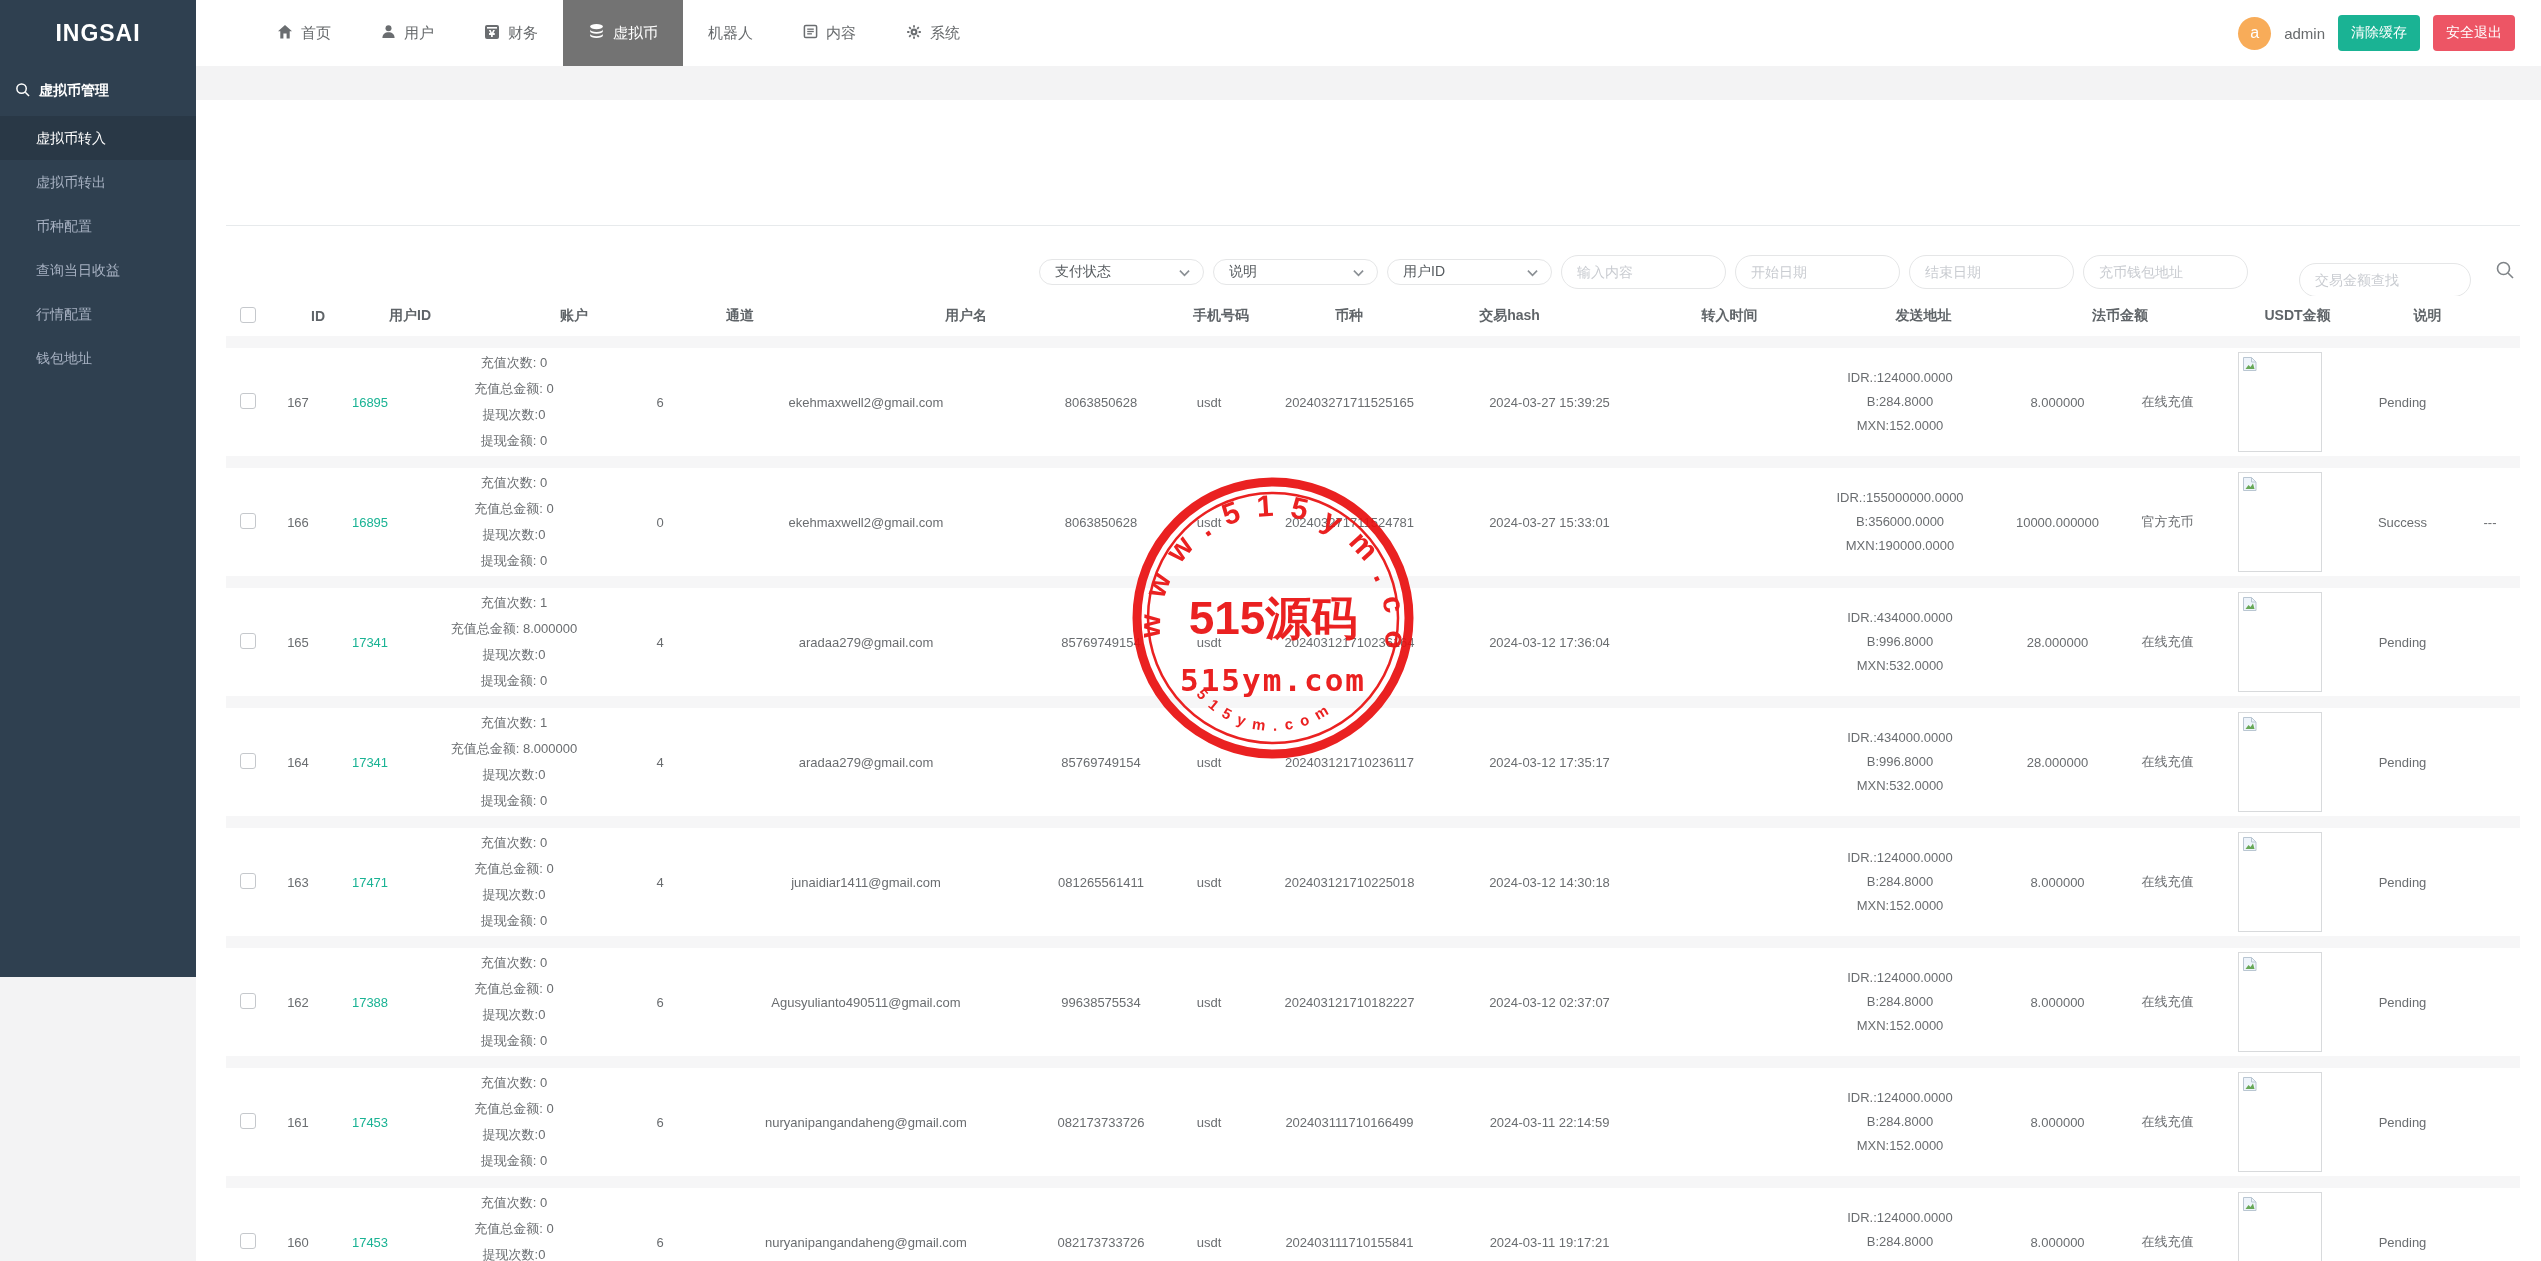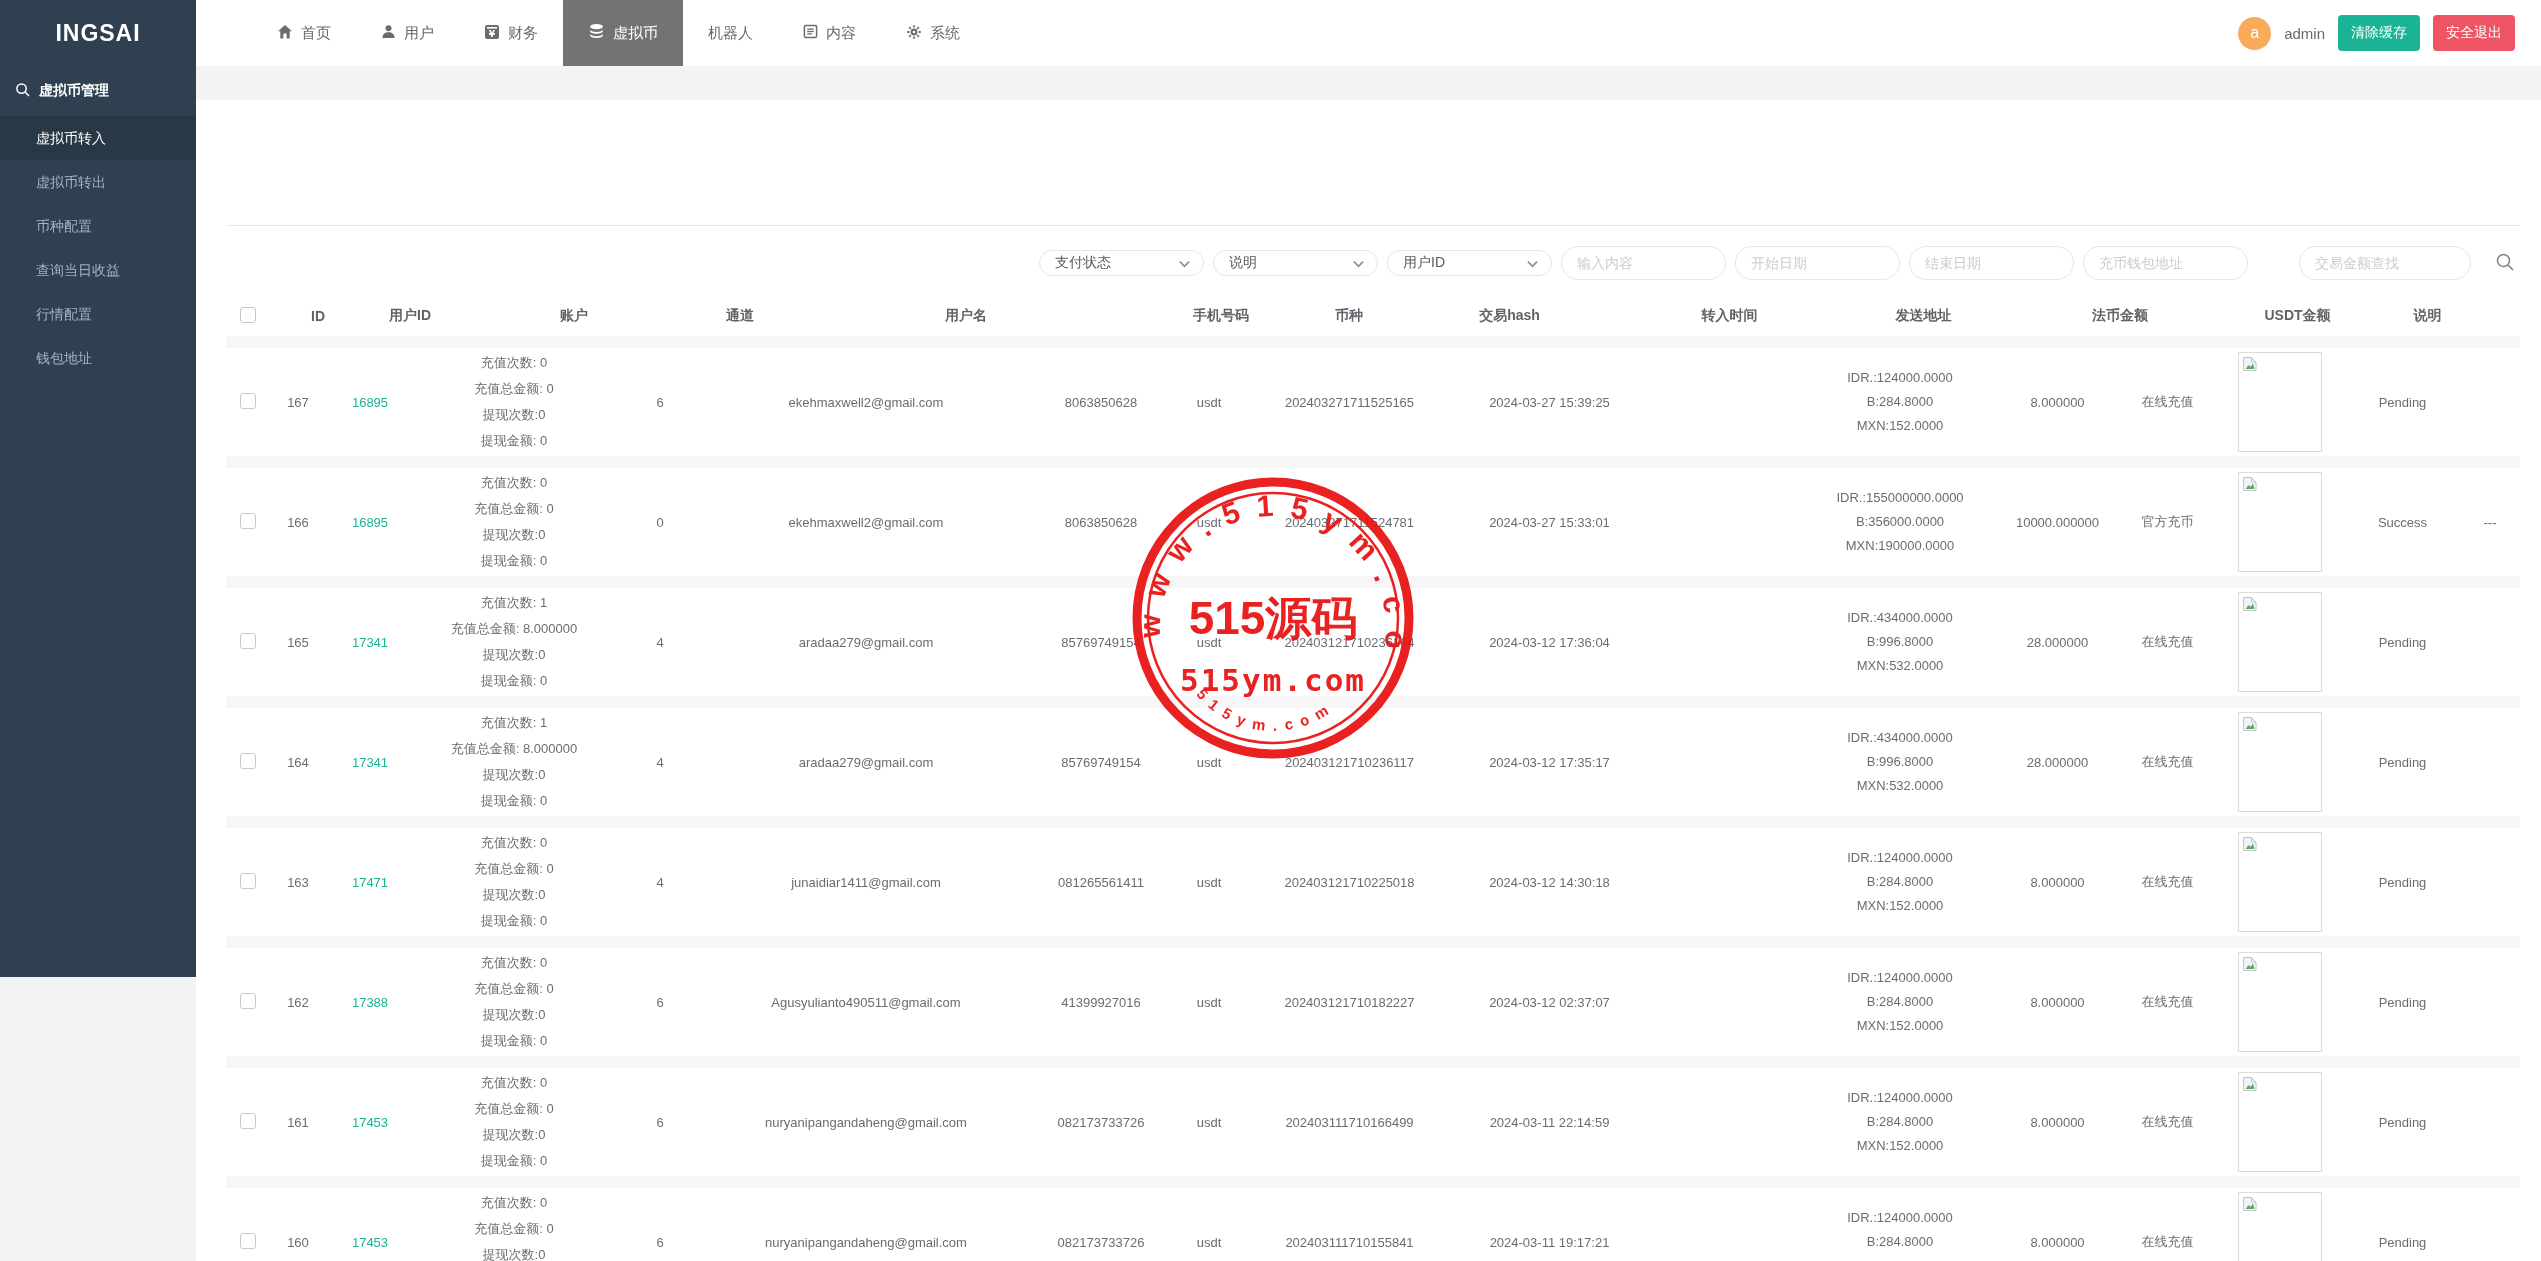--- a/index.html
+++ b/index.html
@@ -36,21 +36,21 @@
   .panel { position:absolute; left:196px; top:100px; right:0; bottom:0; background:#ffffff; z-index:1; }
   .divider { position:absolute; top:125px; left:30px; right:21px; border-top:1px solid #e7eaec; }
   
   .filters { position:absolute; top:146px; right:26px; display:flex; align-items:center; gap:9px; }
   .f-select { width:165px; height:26px; border:1px solid #e5e6e7; border-radius:17px; background:#fff;
               display:flex; align-items:center; justify-content:space-between;
               padding:0 13px 0 15px; font-size:14px; color:#555a5e; cursor:pointer; }
   .f-input { width:165px; height:34px; border:1px solid #e5e6e7; border-radius:17px; background:#fff;
              padding:0 15px; font-size:14px; color:#676a6c; outline:none; font-family:inherit; }
   .f-input::placeholder { color:#c9ccd1; }
-  .f-input.gap-left { margin-left:42px; width:172px; }
+  .f-input.gap-left { margin-left:42px; width:172px;margin-top:17px; }
   .search-btn { margin-left:15px; background:none; border:none; cursor:pointer; display:flex; align-items:center; }
   
   .thead { position:absolute; top:196px; left:30px; right:21px; height:40px;
            display:flex; align-items:center; font-size:14px; font-weight:bold; color:#5f6468; background:#fff;gap:20px; }
   .tbody { position:absolute; top:236px; left:30px; right:21px; bottom:0; background:#f6f6f7;
            padding-top:12px; overflow:hidden; }
   .trow { height:108px; margin-bottom:12px; background:#ffffff; display:flex; align-items:center;
           font-size:13px; color:#6a6d70; }
   .cell { flex:0 0 auto; text-align:center; overflow:hidden; }
   .c-cb{width:44px}.c-id{width:56px}.c-uid{width:88px}.c-acct{width:200px}.c-ch{width:92px}
@@ -384,21 +384,21 @@
       <div class="trow">
     <div class="cell c-cb"><span class="checkbox"></span></div>
     <div class="cell c-id">162</div>
     <div class="cell c-uid"><span class="uid-link">17388</span></div>
     <div class="cell c-acct multiline">充值次数: 0
 充值总金额: 0
 提现次数:0
 提现金额: 0</div>
     <div class="cell c-ch">6</div>
     <div class="cell c-user">Agusyulianto490511@gmail.com</div>
-    <div class="cell c-phone">41399927016</div>
+    <div class="cell c-phone">99638575534</div>
     <div class="cell c-coin">usdt</div>
     <div class="cell c-hash">202403121710182227</div>
     <div class="cell c-time">2024-03-12 02:37:07</div>
     <div class="cell c-addr"></div>
     <div class="cell c-fiat fiatline">IDR.:124000.0000
 B:284.8000
 MXN:152.0000</div>
     <div class="cell c-usdt">8.000000</div>
     <div class="cell c-remark">在线充值</div>
     <div class="cell c-shot">

